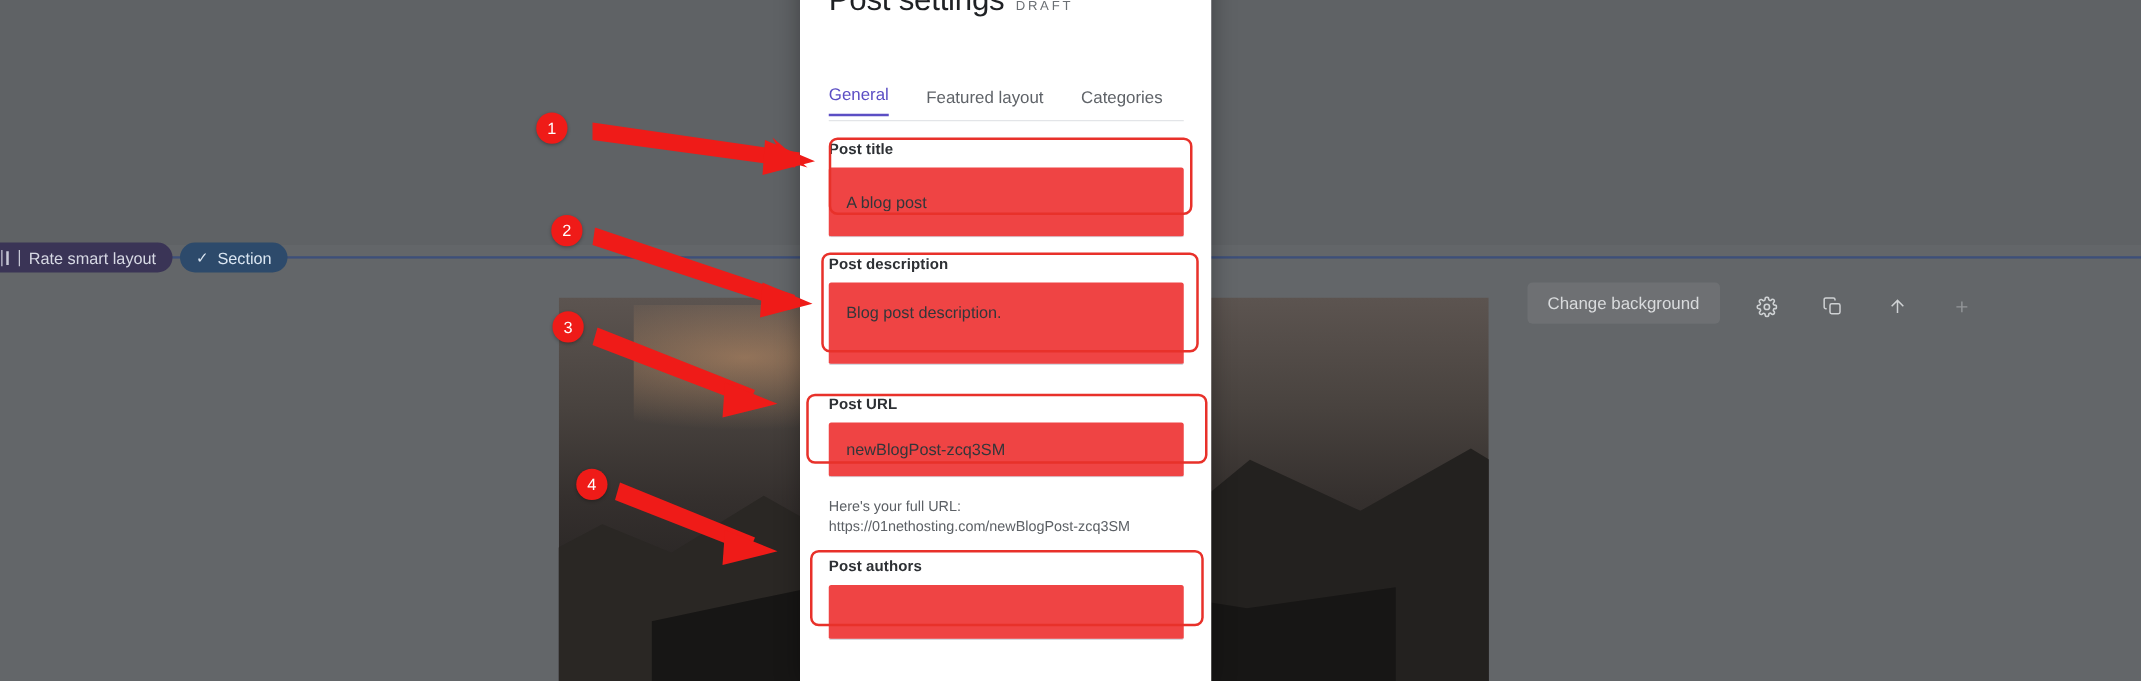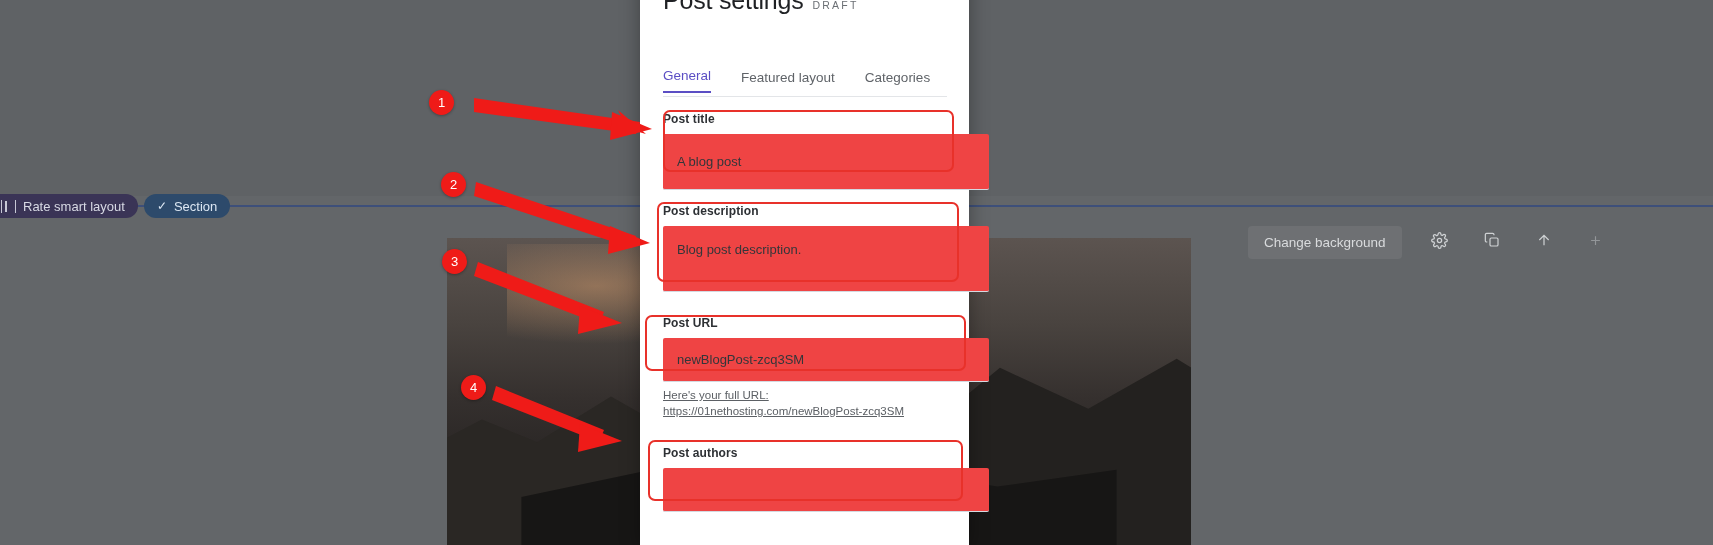--- a/index.html
+++ b/index.html
@@ -29,21 +29,21 @@
 
   
   .photo{position:absolute;left:447px;top:238px;width:744px;height:307px;overflow:hidden;}
   .photo .sky{position:absolute;inset:0;background:linear-gradient(180deg,#5c5450 0%,#49433f 28%,#35302e 52%,#262322 78%,#1c1a19 100%);}
   .photo .glow{position:absolute;left:8%;top:2%;width:40%;height:34%;background:radial-gradient(ellipse at 30% 40%, rgba(226,164,112,.45), rgba(226,164,112,0) 65%);}
   .photo .ridge-a{position:absolute;left:-4%;bottom:0;width:62%;height:62%;background:#2a2724;clip-path:polygon(0% 100%,0% 52%,14% 34%,26% 46%,42% 22%,58% 44%,74% 30%,100% 56%,100% 100%);}
   .photo .ridge-b{position:absolute;right:-6%;bottom:0;width:66%;height:74%;background:#23211f;clip-path:polygon(0% 100%,0% 64%,18% 40%,34% 54%,52% 22%,70% 40%,88% 18%,100% 34%,100% 100%);}
   .photo .ridge-c{position:absolute;left:10%;bottom:0;width:80%;height:34%;background:#171615;clip-path:polygon(0% 100%,0% 54%,20% 30%,40% 48%,60% 26%,80% 44%,100% 28%,100% 100%);}
 
   
-  .toolbar{position:absolute;left:1248px;top:226px;display:flex;align-items:flex-start;gap:24px;z-index:5;}
+  .toolbar{position:absolute;left:1222px;top:226px;display:flex;align-items:flex-end;gap:24px;z-index:5;}
   .tb-btn{height:33px;display:flex;align-items:center;padding:0 16px;border-radius:4px;background:rgba(255,255,255,.07);color:#d9dbdd;font-size:13.5px;white-space:nowrap;}
   .tb-ico{width:28px;height:28px;display:flex;align-items:center;justify-content:center;color:#cfd2d4;}
   .tb-ico svg{display:block;}
 
   
   .modal{
     position:absolute;left:640px;top:-22px;width:329px;height:567px;
     background:#ffffff;z-index:20;
     box-shadow:0 2px 18px rgba(0,0,0,.35);
   }
@@ -54,21 +54,21 @@
   .modal-close{
     position:absolute;right:10px;top:-18px;width:22px;height:22px;
     display:flex;align-items:center;justify-content:center;color:#3c3f43;font-size:16px;line-height:1;
   }
 
   .tabs{position:absolute;left:23px;top:68px;display:flex;gap:30px;align-items:flex-end;}
   .tab{font-size:13.5px;color:#5f6368;padding-bottom:8px;white-space:nowrap;}
   .tab.active{color:#5b4ec4;border-bottom:2.5px solid #5b4ec4;}
   .tabs-rule{position:absolute;left:23px;top:96px;width:284px;height:1px;background:#e3e5e8;}
 
-  .field{position:absolute;left:23px;width:326px;}
+  .field{position:absolute;left:23px;width:284px;}
   .f-label{font-size:12px;font-weight:700;color:#2d3034;margin-bottom:8px;letter-spacing:.1px;}
   .f-input{
     background:#ef4444;border:none;border-bottom:1px solid #d4d9e0;border-radius:2px;
     font-family:"Liberation Sans", sans-serif;font-size:13px;color:#33363a;
     padding:14px 14px;width:100%;box-sizing:border-box;outline:none;display:block;
   }
   .f-input.ta{height:66px;resize:none;padding-top:16px;}
   .f-input.tall{padding:20px 14px;}
   .f-input.empty{height:44px;}
   .f-help{font-size:11.5px;color:#5c6065;line-height:16px;}
@@ -162,21 +162,21 @@
       </div>
 
       <div class="field" style="top:204px;">
         <div class="f-label">Post description</div>
         <textarea class="f-input ta" style="">Blog post description.</textarea>
       </div>
 
       <div class="field" style="top:316px;">
         <div class="f-label">Post URL</div>
         <input class="f-input" value="newBlogPost-zcq3SM" style="">
-        <div class="f-help" style="margin-top:5px;text-decoration:underline;">
+        <div class="f-help" style="margin-top:16px;">
           <div>Here's your full URL:</div>
           <div>https://01nethosting.com/newBlogPost-zcq3SM</div>
         </div>
       </div>
 
       <div class="field" style="top:446px;">
         <div class="f-label">Post authors</div>
         <input class="f-input empty" value="" style="">
       </div>
 

